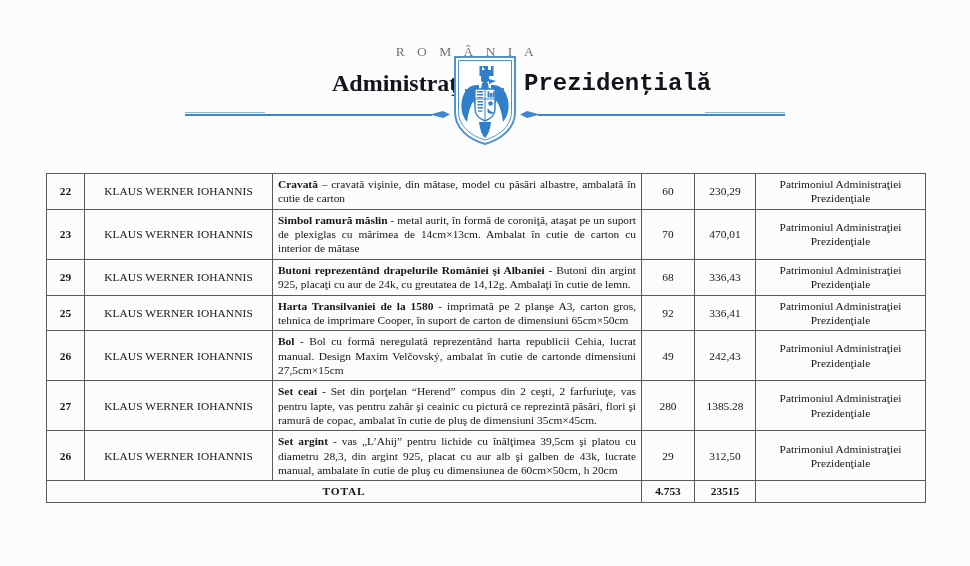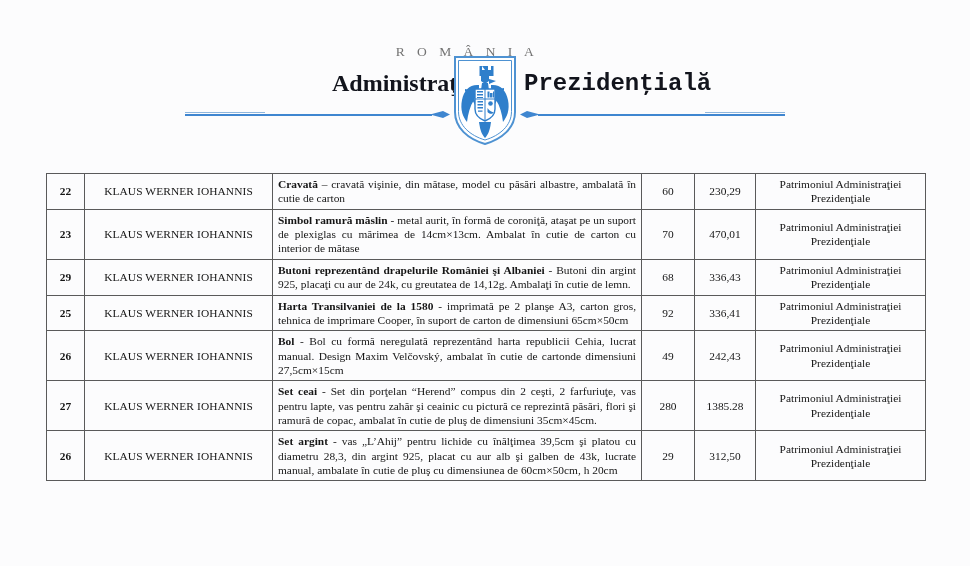--- a/index.html
+++ b/index.html
@@ -301,17 +301,23 @@
             <td class="owner">Patrimoniul Administraţiei Prezidenţiale</td>
           </tr>
           <tr>
             <td class="nr">26</td>
             <td class="name">KLAUS WERNER IOHANNIS</td>
             <td class="desc"><b>Set argint</b><span> - vas „L’Ahij” pentru lichide cu înălţimea 39,5cm şi platou cu diametru 28,3, din argint 925, placat cu aur alb şi galben de 43k, lucrate manual, ambalate în cutie de pluş cu dimensiunea de 60cm×50cm, h 20cm</span></td>
             <td class="qty">29</td>
             <td class="val">312,50</td>
             <td class="owner">Patrimoniul Administraţiei Prezidenţiale</td>
           </tr>
+          <tr class="total-row">
+            <td class="total-label" colspan="3">TOTAL</td>
+            <td class="total-qty">4.753</td>
+            <td class="total-val">23515</td>
+            <td class="total-blank"></td>
+          </tr>
         </tbody>
     </table>
   </div>
 
 </div>
 
 </body></html>

